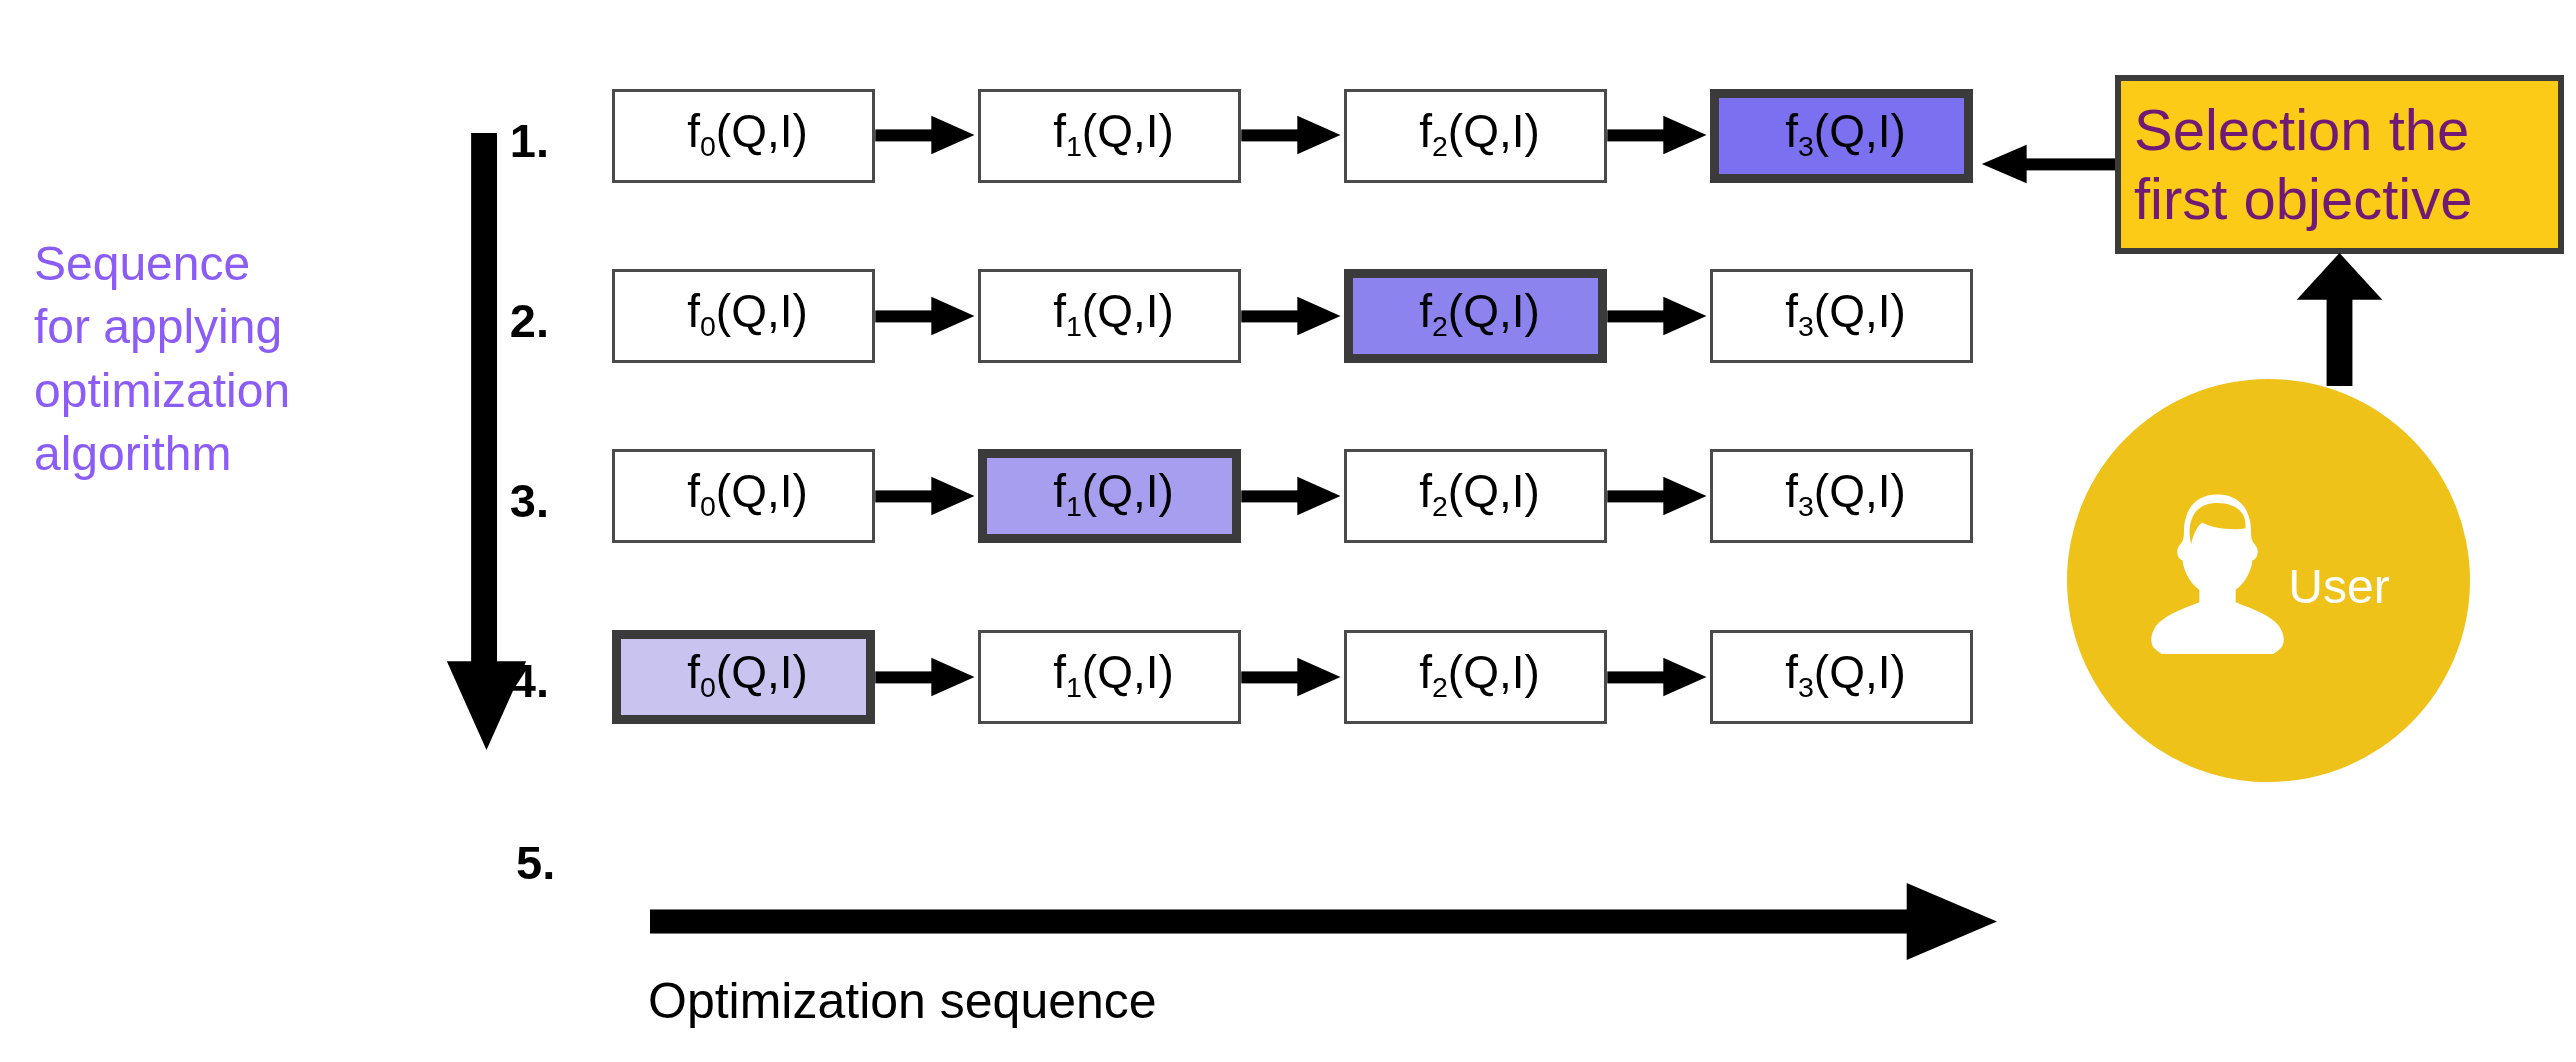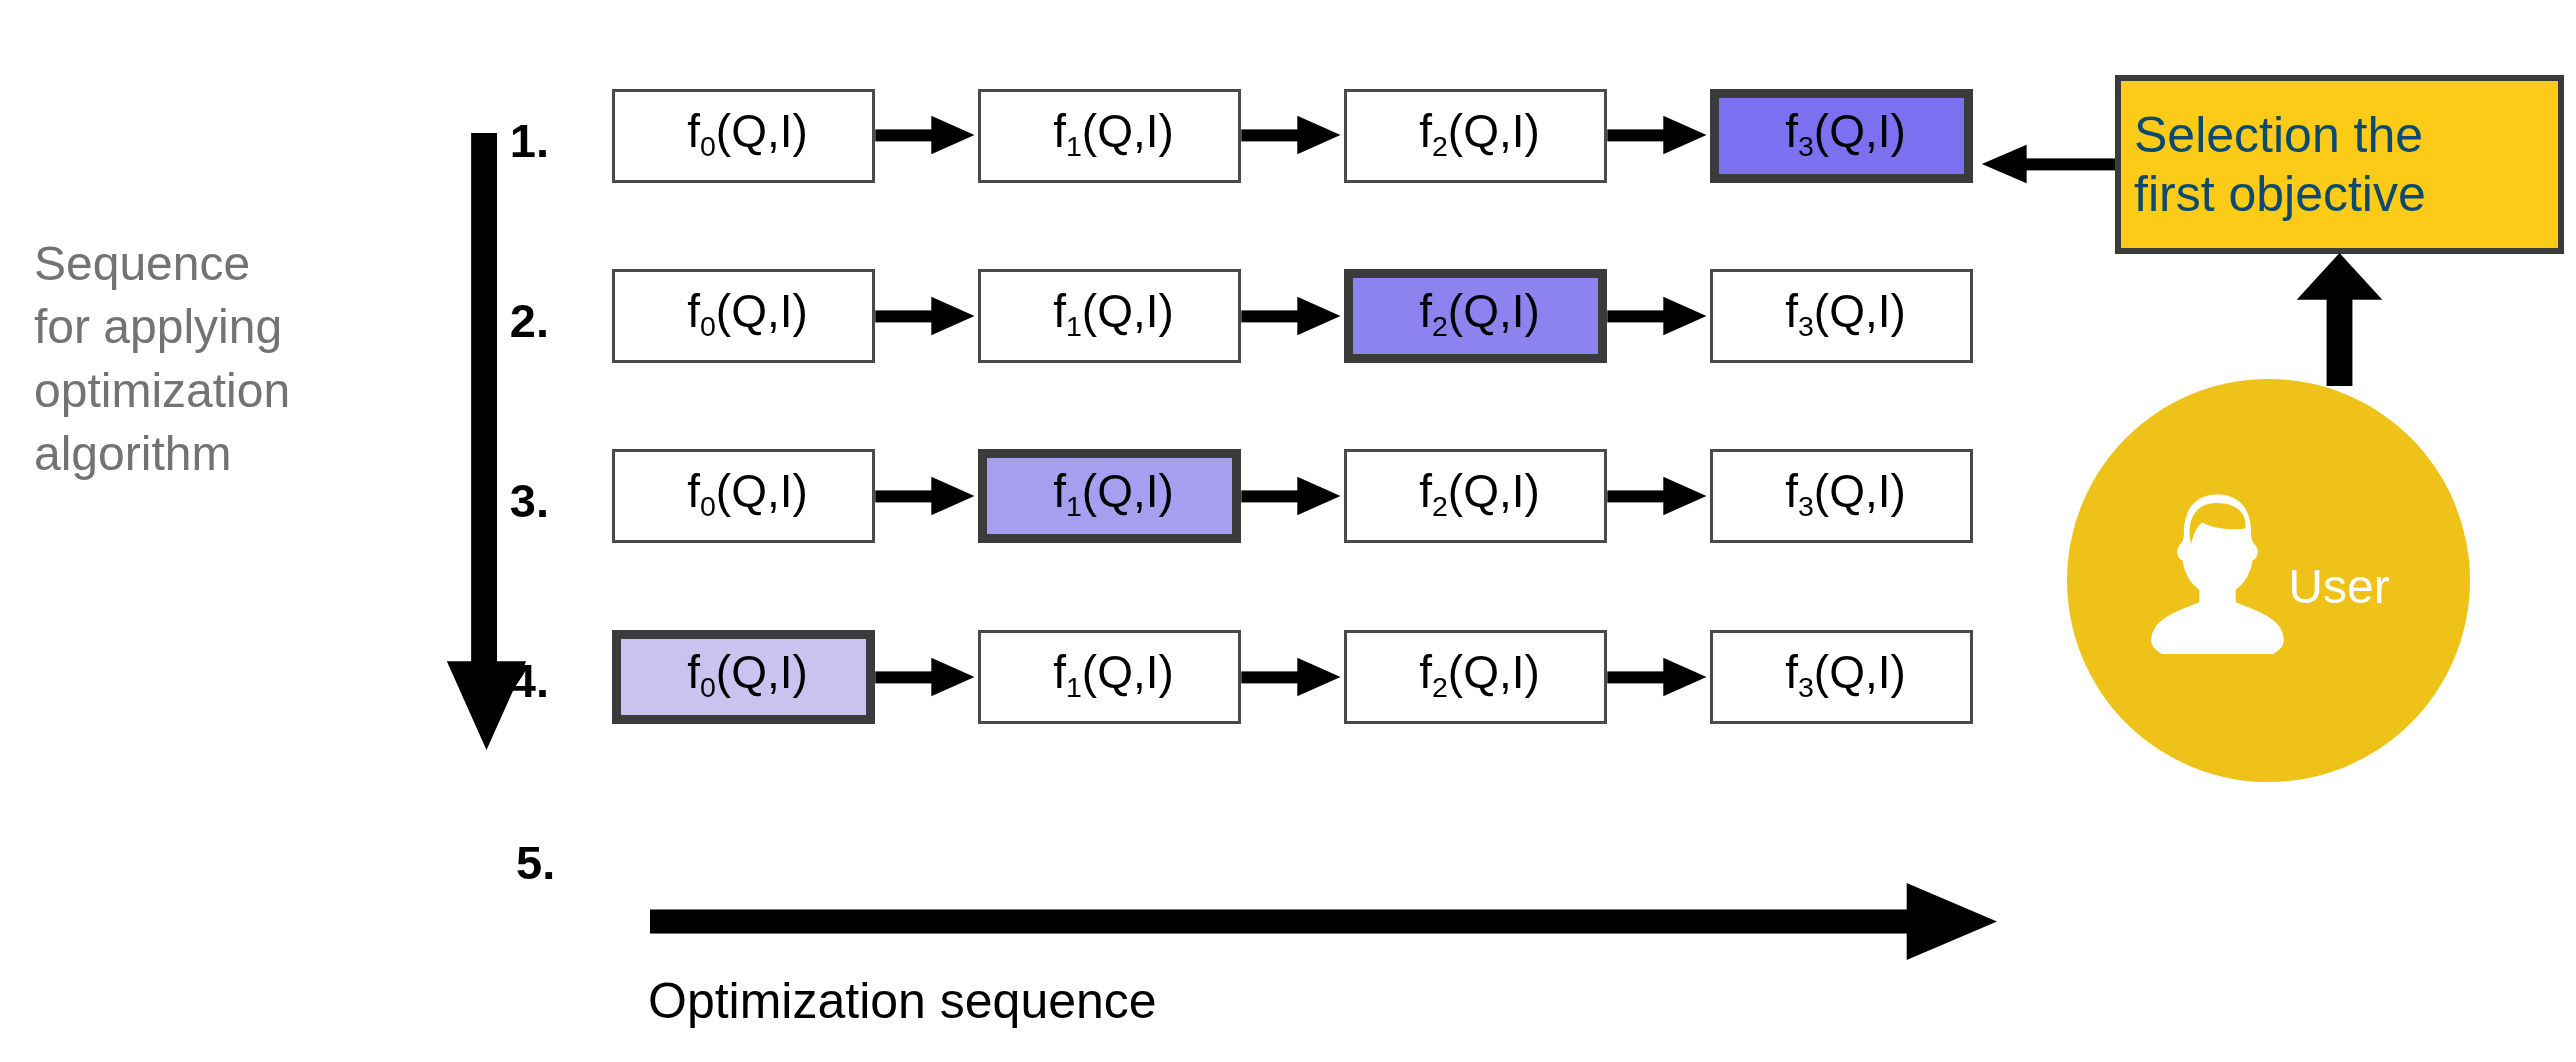--- a/index.html
+++ b/index.html
@@ -20,21 +20,21 @@
   }
 
   
   #seq-caption {
     position: absolute;
     left: 34px;
     top: 232px;
     width: 379px;
     font-size: 48px;
     line-height: 1.32;
-    color: #737373;
+    color: #8b5cf6;
     white-space: pre-line;
   }
 
   
   #down-arrow {
     position: absolute;
     left: 442px;
     top: 133px;
     width: 89px;
     height: 617px;
@@ -94,23 +94,23 @@
     width: 449px;
     height: 179px;
     box-sizing: border-box;
     background: #fbcb18;
     border: 6.5px solid #3b3b3b;
     display: flex;
     align-items: center;
     padding-left: 13px;
   }
   #callout-text {
-    font-size: 50px;
+    font-size: 58px;
     line-height: 1.18;
-    color: #0c4a6e;
+    color: #701a75;
     white-space: pre-line;
   }
   #up-arrow {
     position: absolute;
     left: 2287px;
     top: 253px;
     width: 105px;
     height: 133px;
   }
   #user-circle {

